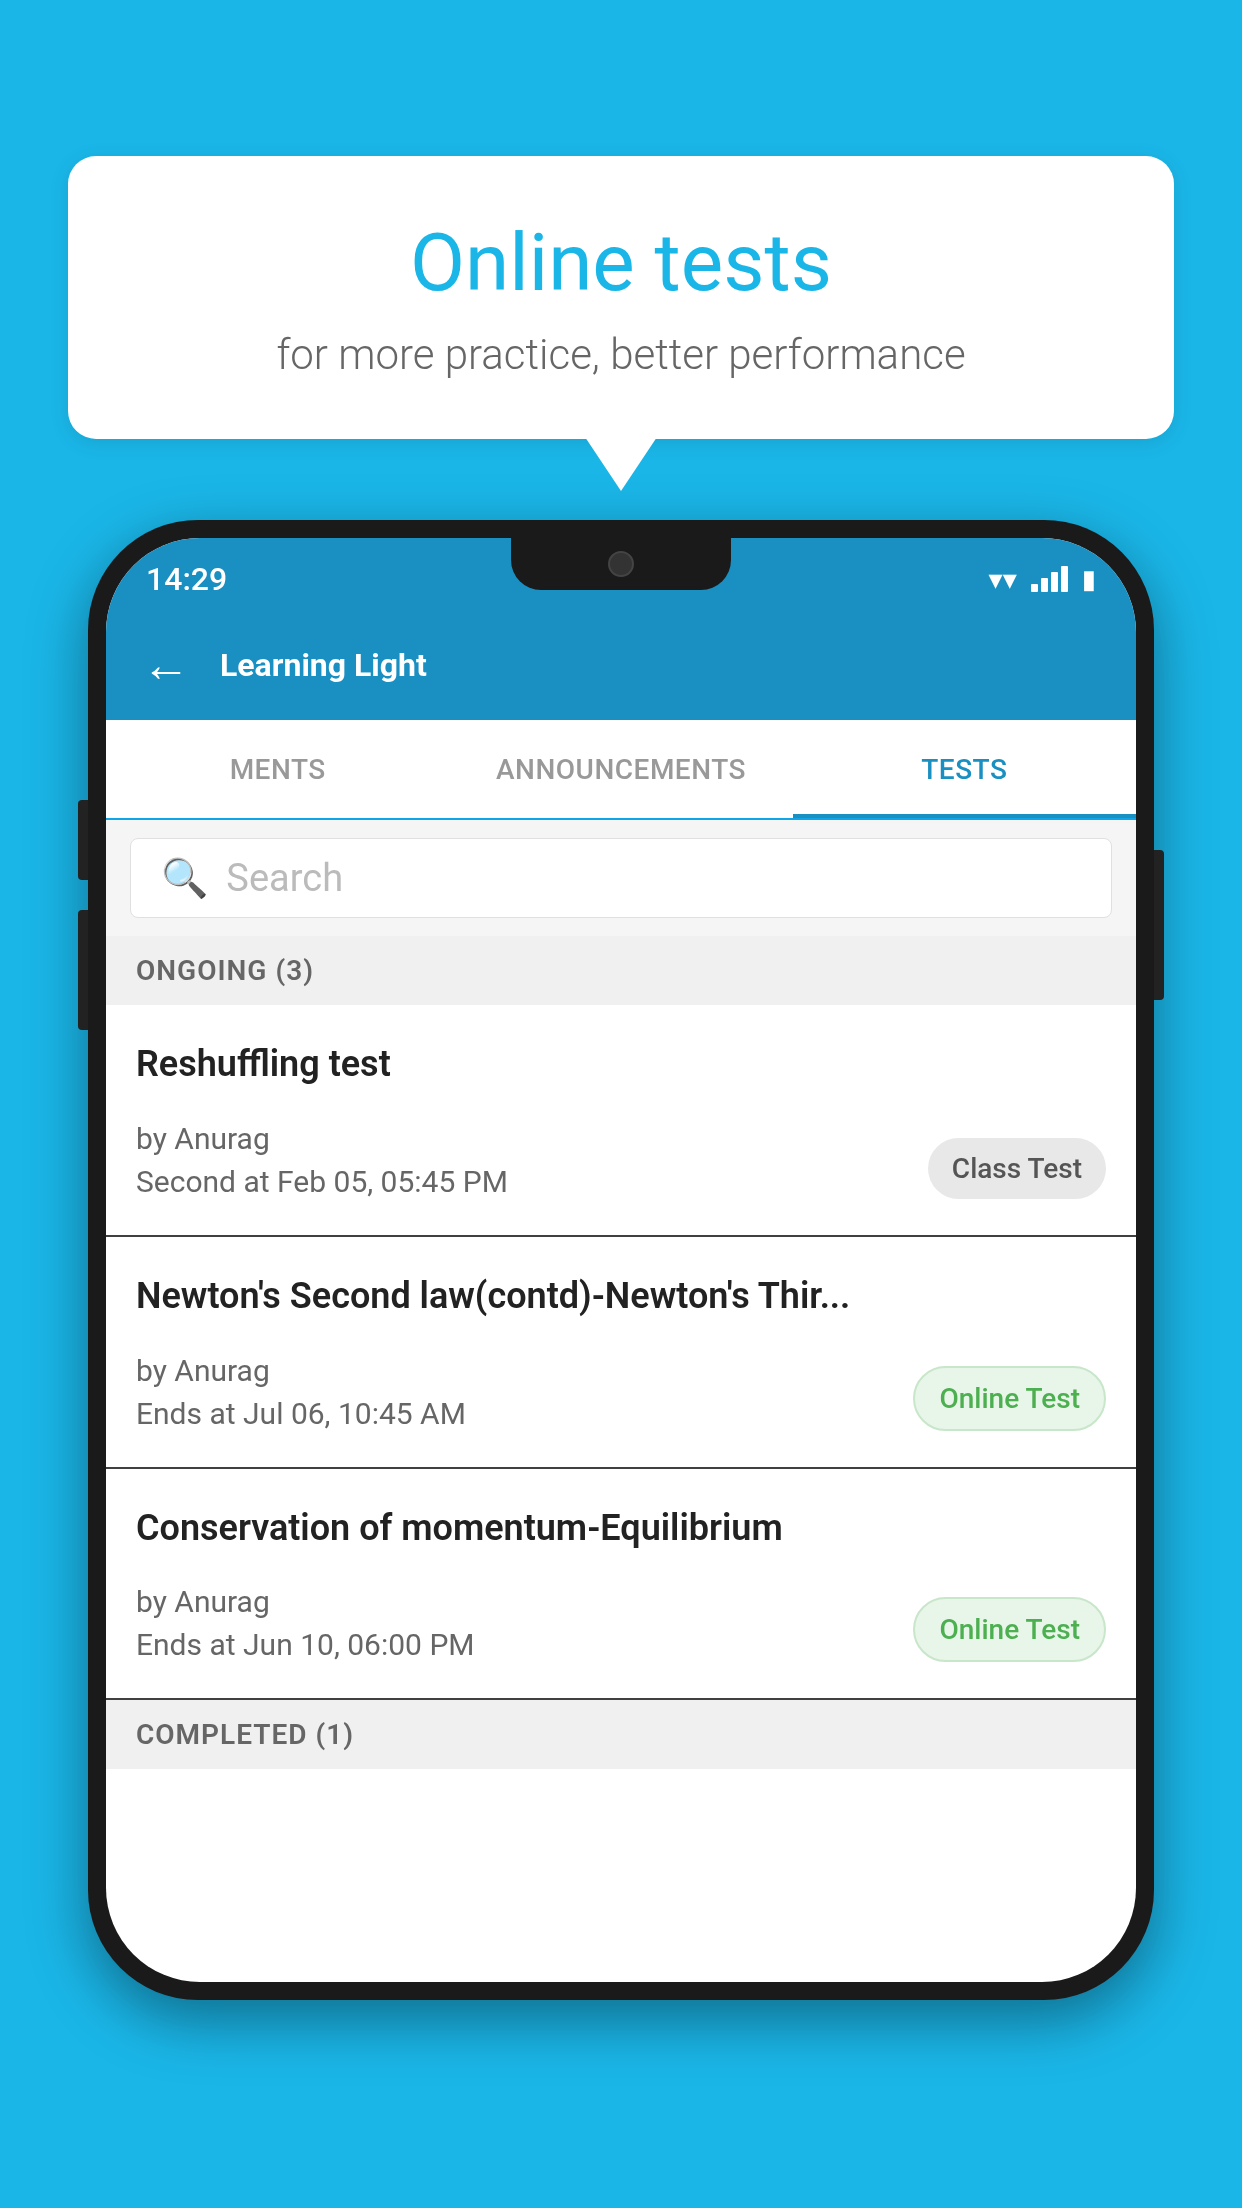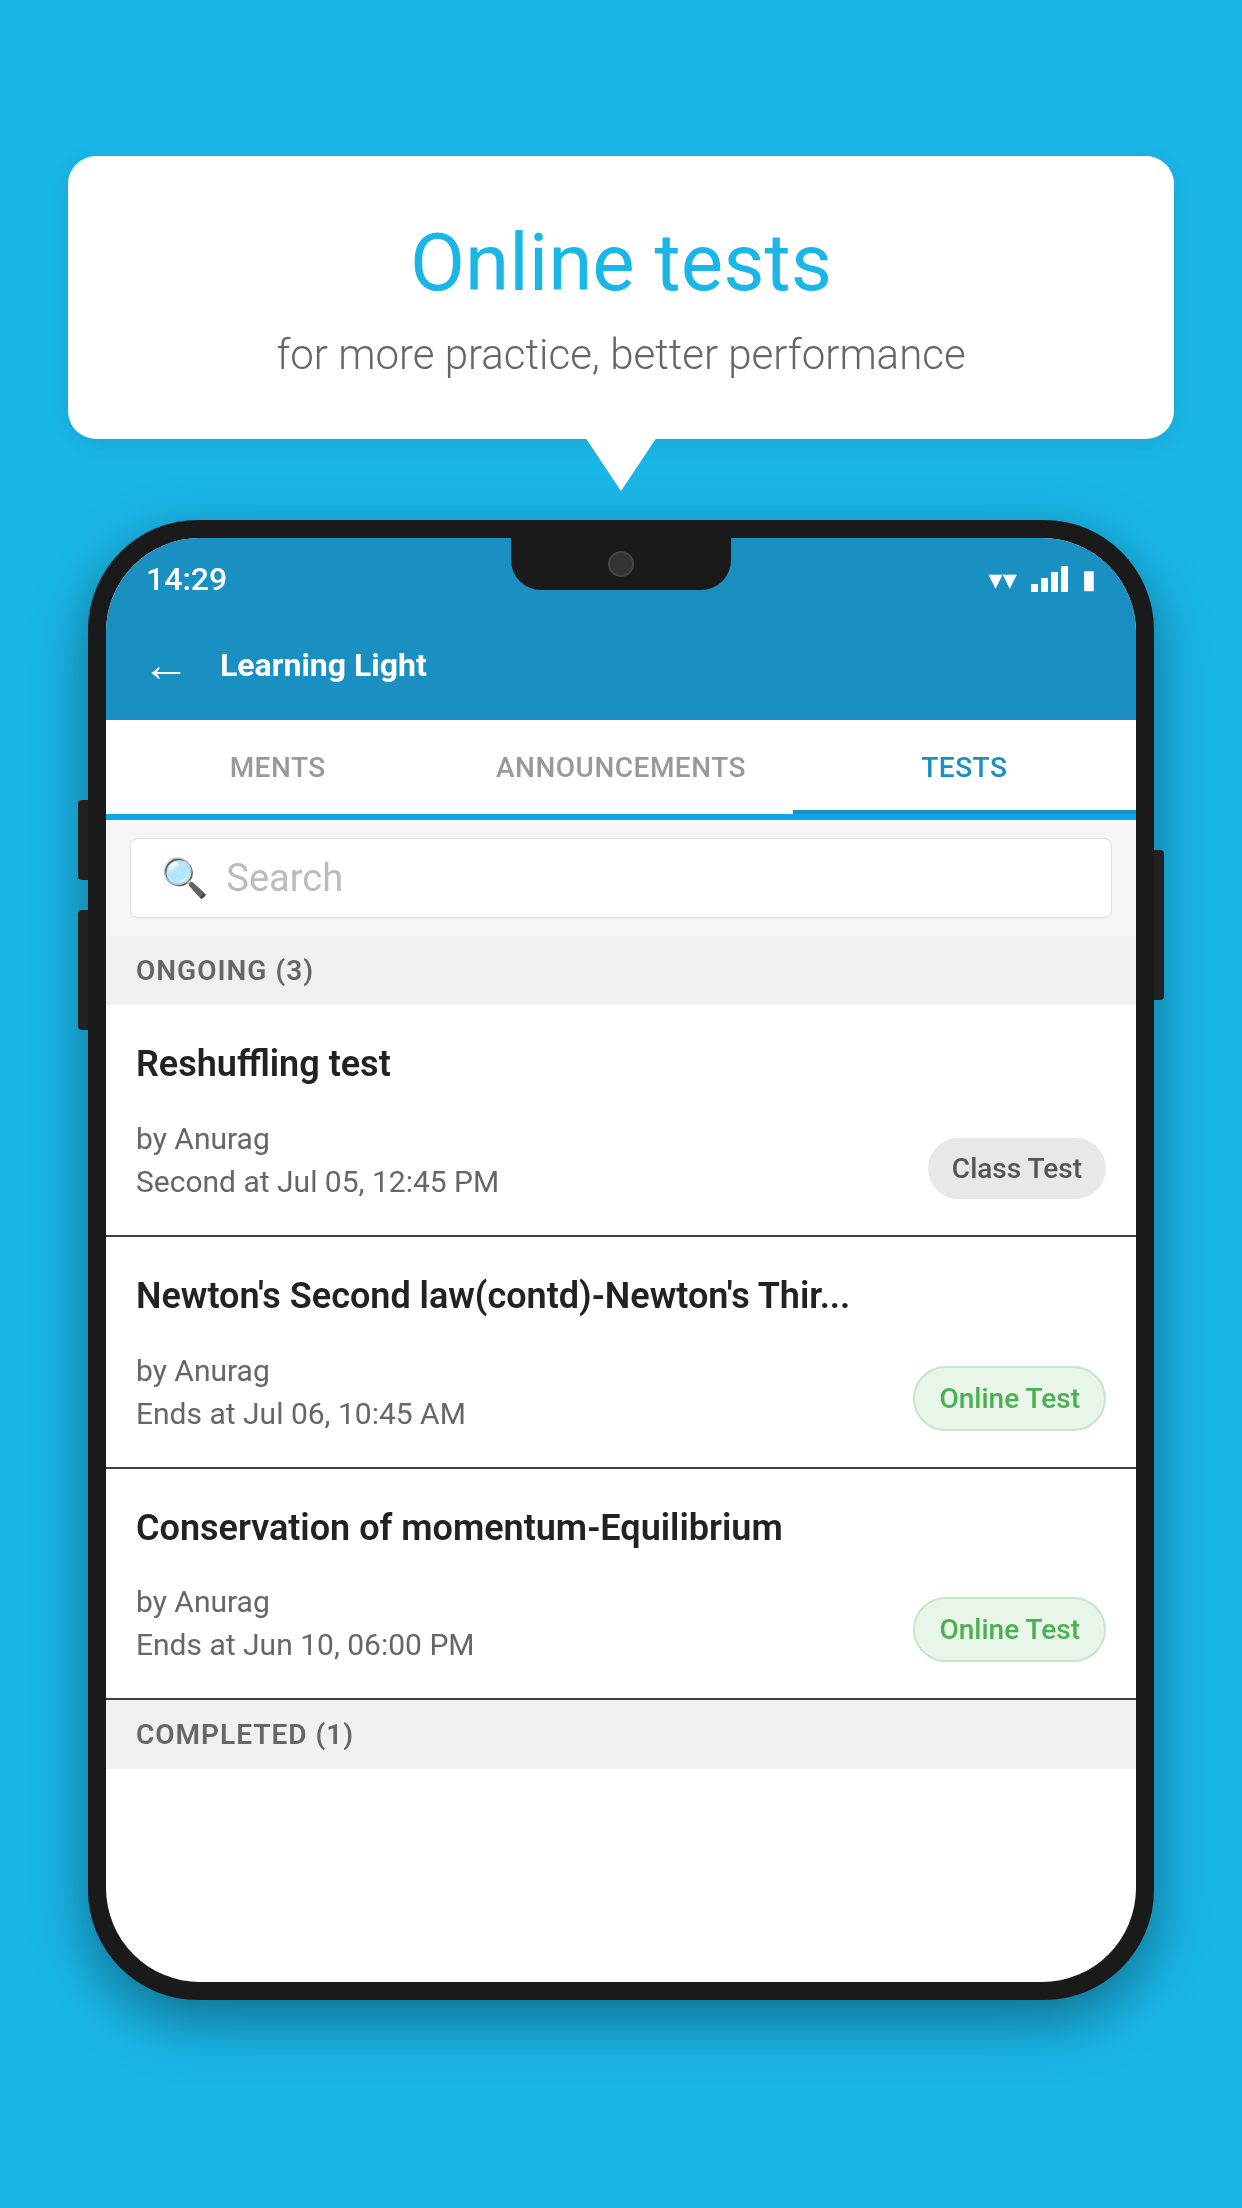--- a/index.html
+++ b/index.html
@@ -181,21 +181,21 @@
       font-size: 32px;
       font-weight: 700;
     }
 
     
     .tabs-bar {
       background: white;
       height: 100px;
       display: flex;
       align-items: stretch;
-      border-bottom: 6px solid #0ea5e9;
+      border-bottom: 2px solid #0ea5e9;
       overflow: hidden;
     }
 
     .tab {
       flex: 1;
       display: flex;
       align-items: center;
       justify-content: center;
       font-size: 28px;
       font-weight: 500;
@@ -401,21 +401,21 @@
 
       <div class="section-header">ONGOING (3)</div>
 
       <div class="test-list">
 
         <div class="test-item">
           <div class="test-info">
             <div class="test-name">Reshuffling test</div>
             <div class="test-author">by Anurag</div>
             <div class="test-time">
-              <span>Second at</span>&nbsp;<span>Jul 05, 12:45 PM</span>
+              <span>Second at</span>&nbsp;<span>Feb 05, 05:45 PM</span>
             </div>
           </div>
           <div class="test-badge badge-class">Class Test</div>
         </div>
 
         <div class="test-item">
           <div class="test-info">
             <div class="test-name">Newton's Second law(contd)-Newton's Thir...</div>
             <div class="test-author">by Anurag</div>
             <div class="test-time">

